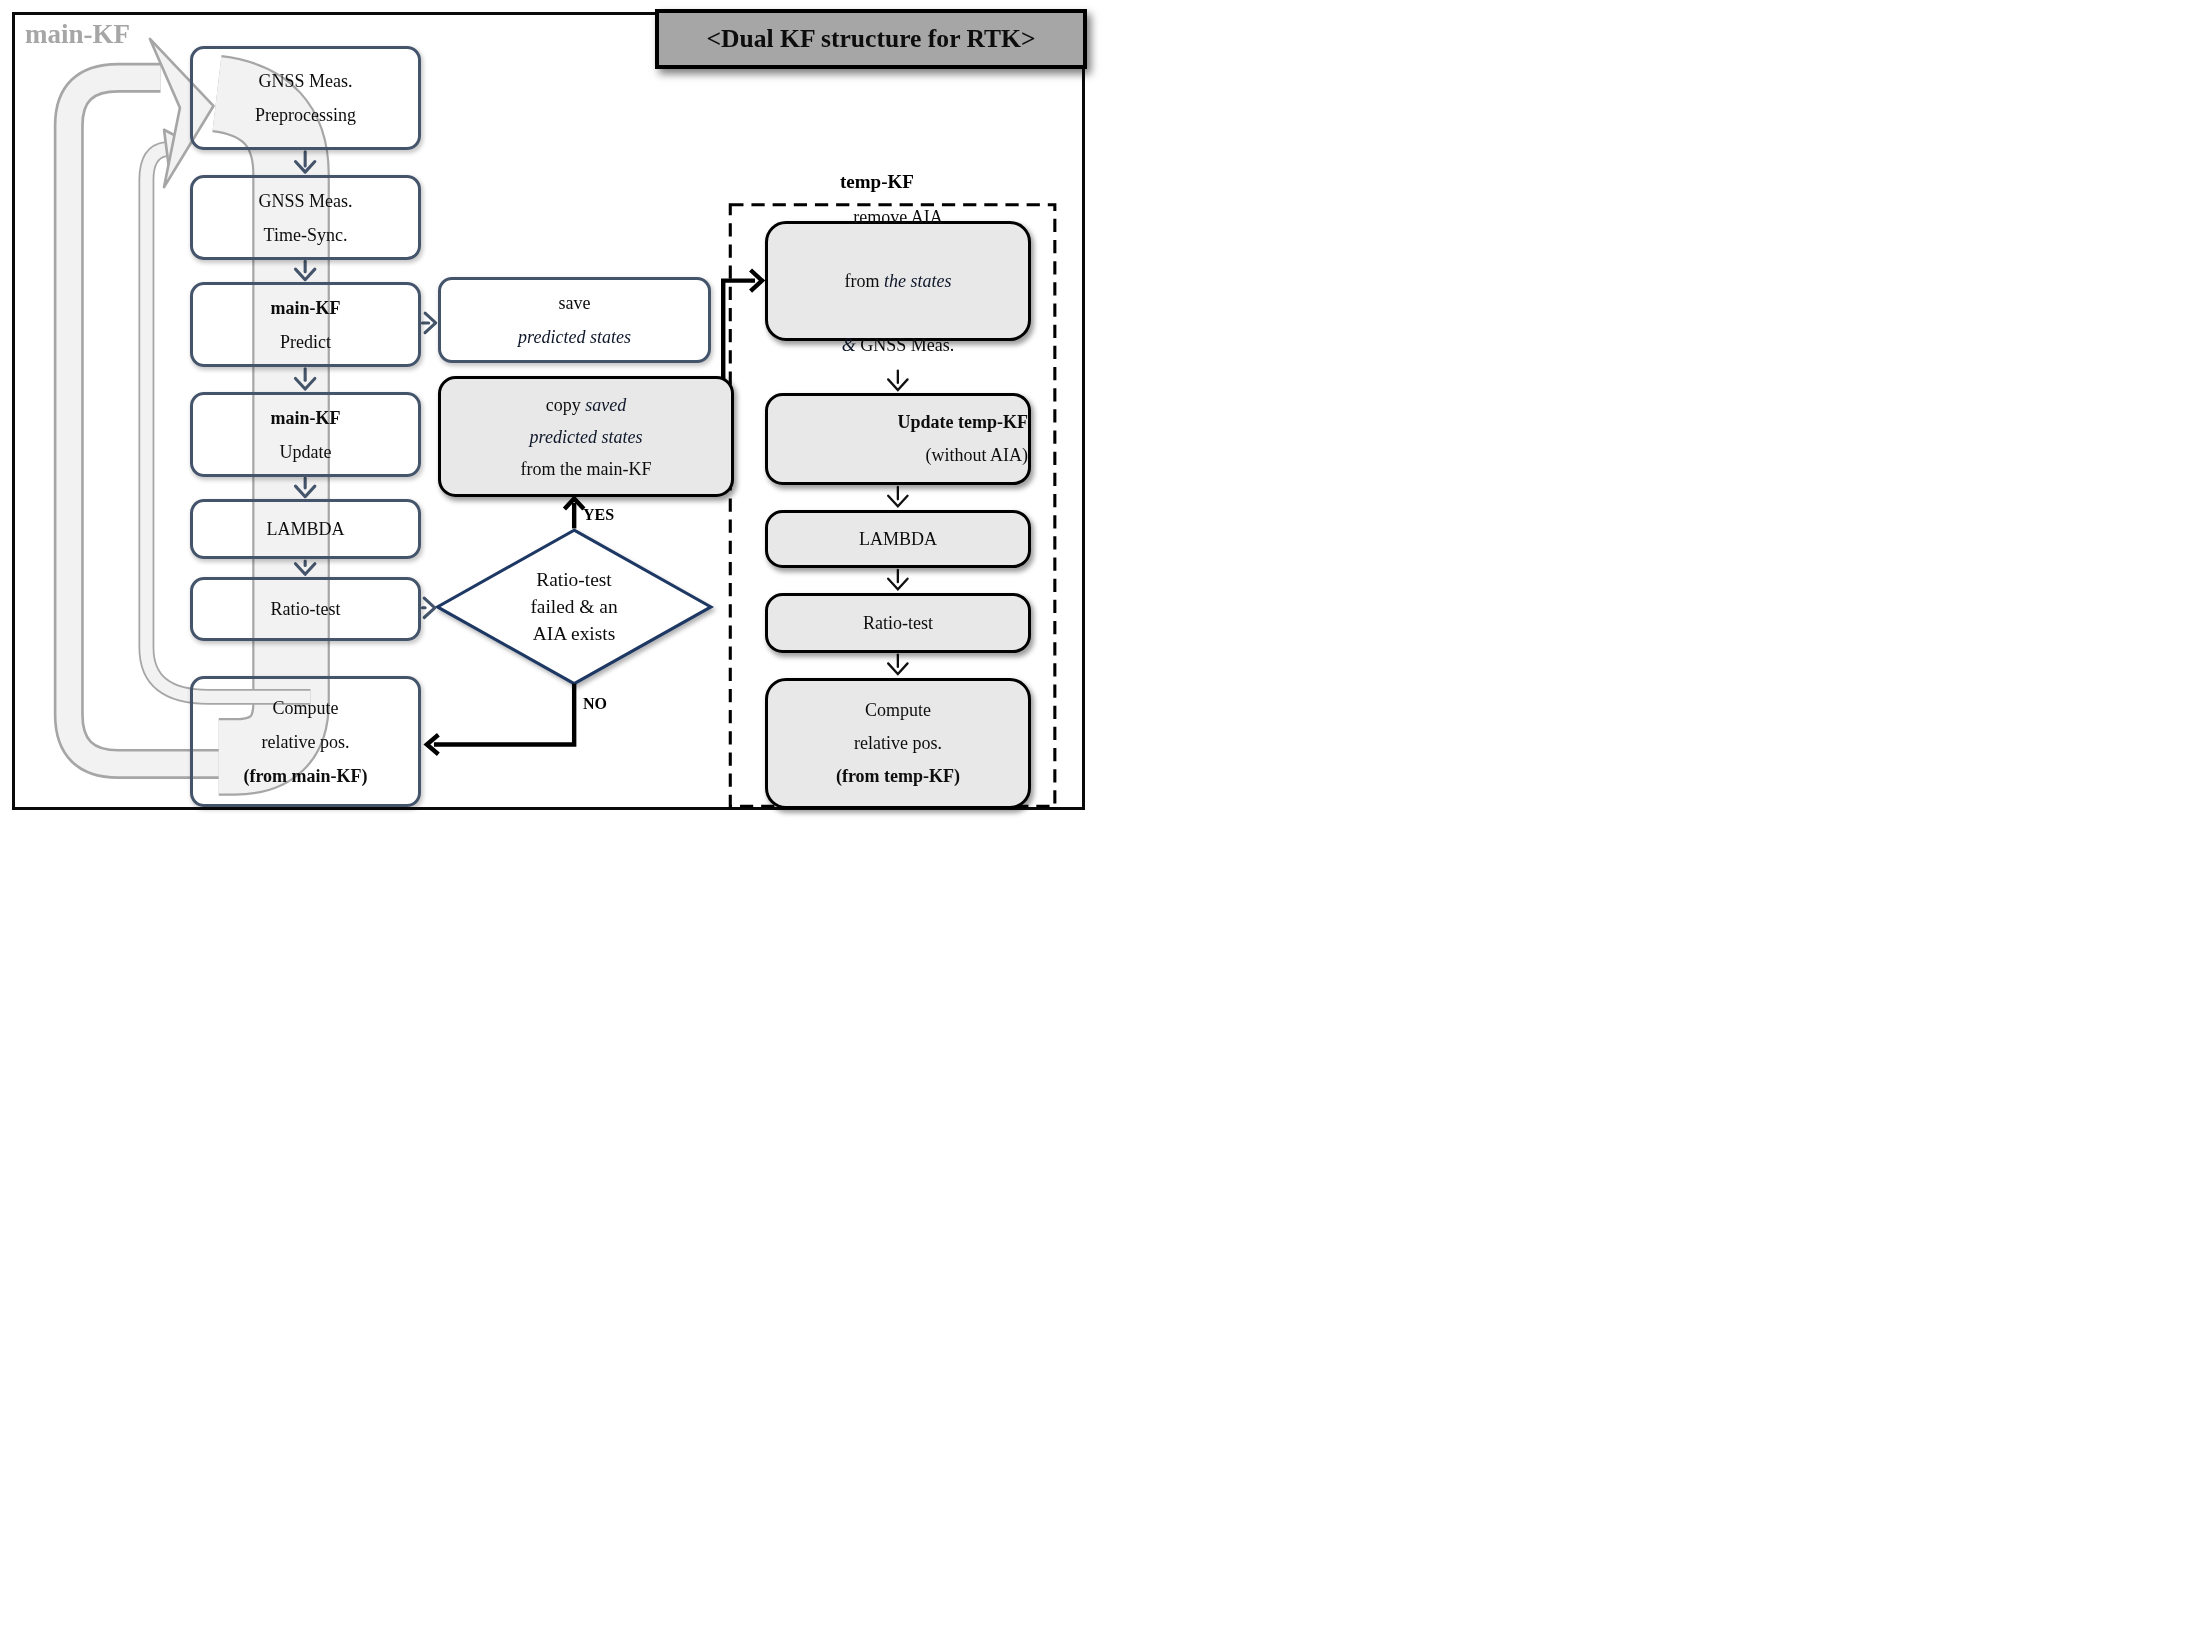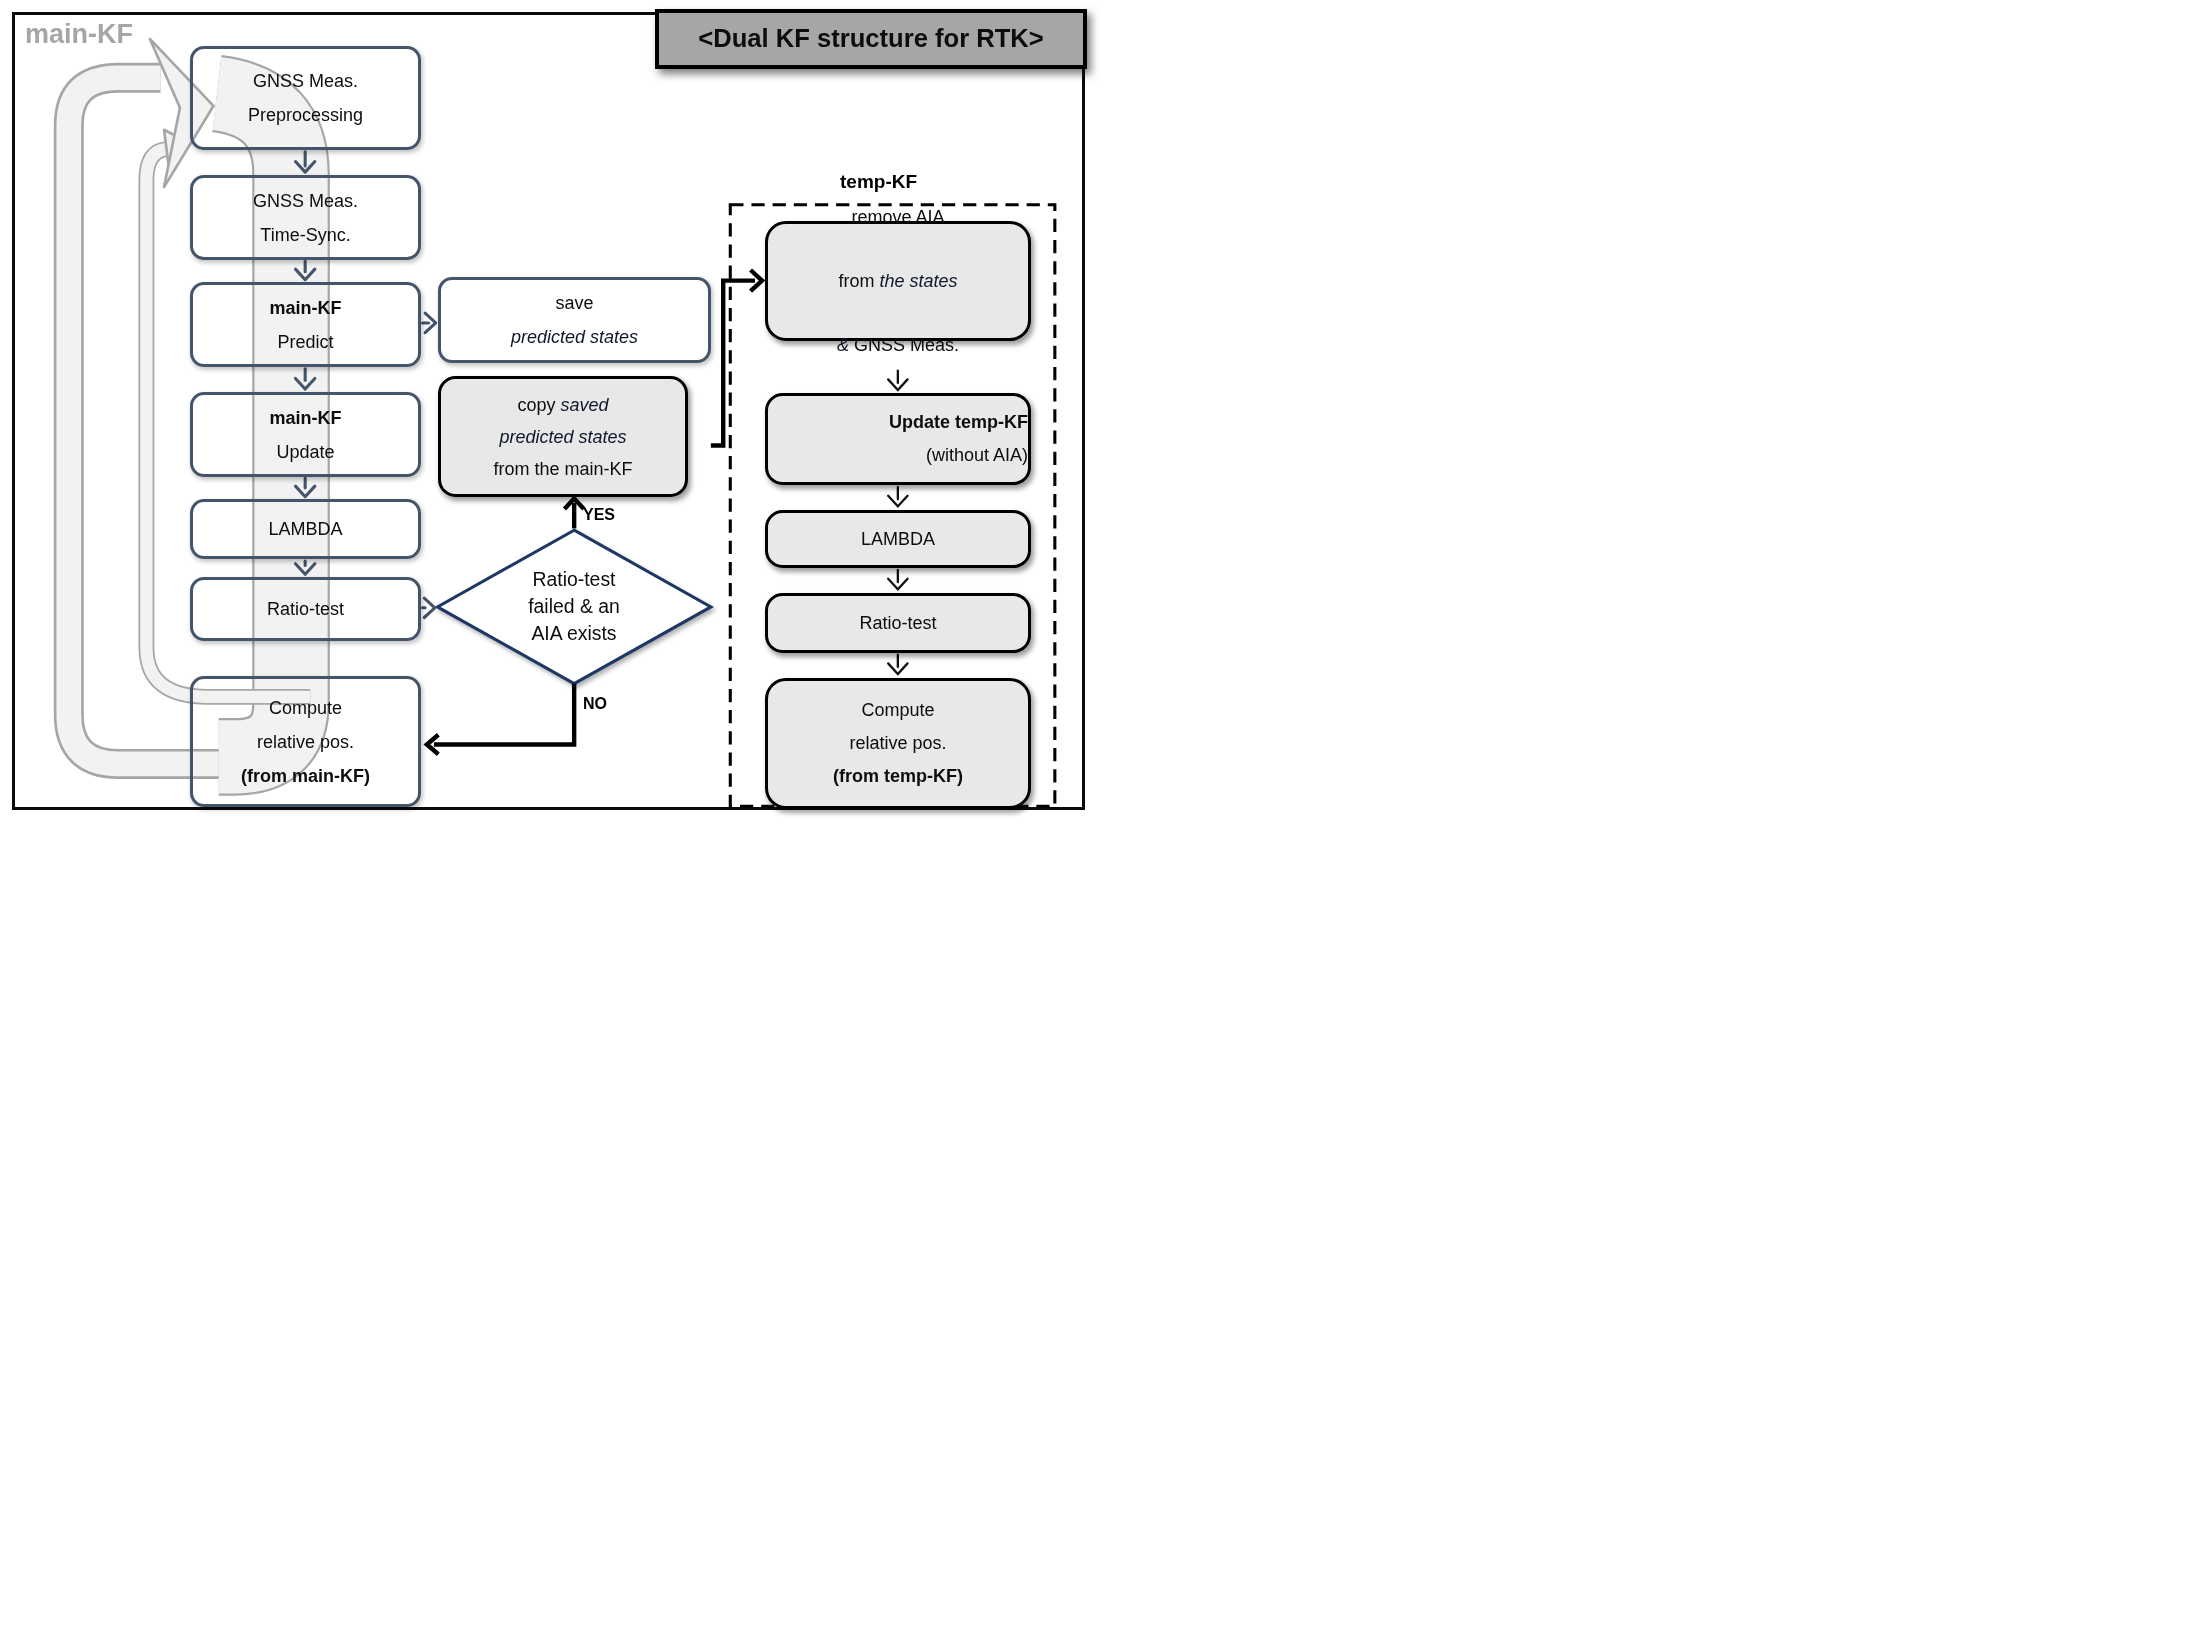--- a/index.html
+++ b/index.html
@@ -1,18 +1,18 @@
 <!DOCTYPE html>
 <html style="font-size:14px"><head>
 <meta charset="utf-8">
 <style>
   html,body{margin:0;padding:0;background:#ffffff;}
   .stage{
     position:relative;width:1106px;height:824px;background:#ffffff;
-    font-family:Liberation Sans, sans-serif;color:#0d0d0d;overflow:hidden;padding-left:24px;
+    font-family:Liberation Serif, serif;color:#0d0d0d;overflow:hidden;padding-left:24px;
   }
   .frame{
     position:absolute;left:12.4px;top:12.4px;width:1073px;height:798px;
     border:3.5px solid #0a0a0a;box-sizing:border-box;
   }
   .lay{position:absolute;left:0;top:0;}
   .node{
     position:absolute;display:flex;flex-direction:column;align-items:center;
     justify-content:center;text-align:center;box-sizing:border-box;
     font-size:18px;line-height:34px;
@@ -175,21 +175,21 @@
   <div class="node wbox" style="left:190px;top:676px;width:231px;height:131px;">
     <div>Compute</div>
     <div>relative pos.</div>
     <div class="b">(from main-KF)</div>
   </div>
 
   <div class="node wbox whitebg" style="left:438px;top:277px;width:273px;height:86px;">
     <div>save</div>
     <div class="em">predicted states</div>
   </div>
-  <div class="node gbox" style="left:438px;top:376px;width:250px;height:121px;line-height:32px;">
+  <div class="node gbox" style="left:438px;top:376px;width:296px;height:121px;line-height:32px;">
     <div><span>copy </span><span class="em">saved</span></div>
     <div class="em">predicted states</div>
     <div>from the main-KF</div>
   </div>
 
   <div class="dtext" style="left:468px;top:566px;width:212px;">
     <div>Ratio-test</div>
     <div>failed &amp; an</div>
     <div>AIA exists</div>
   </div>

